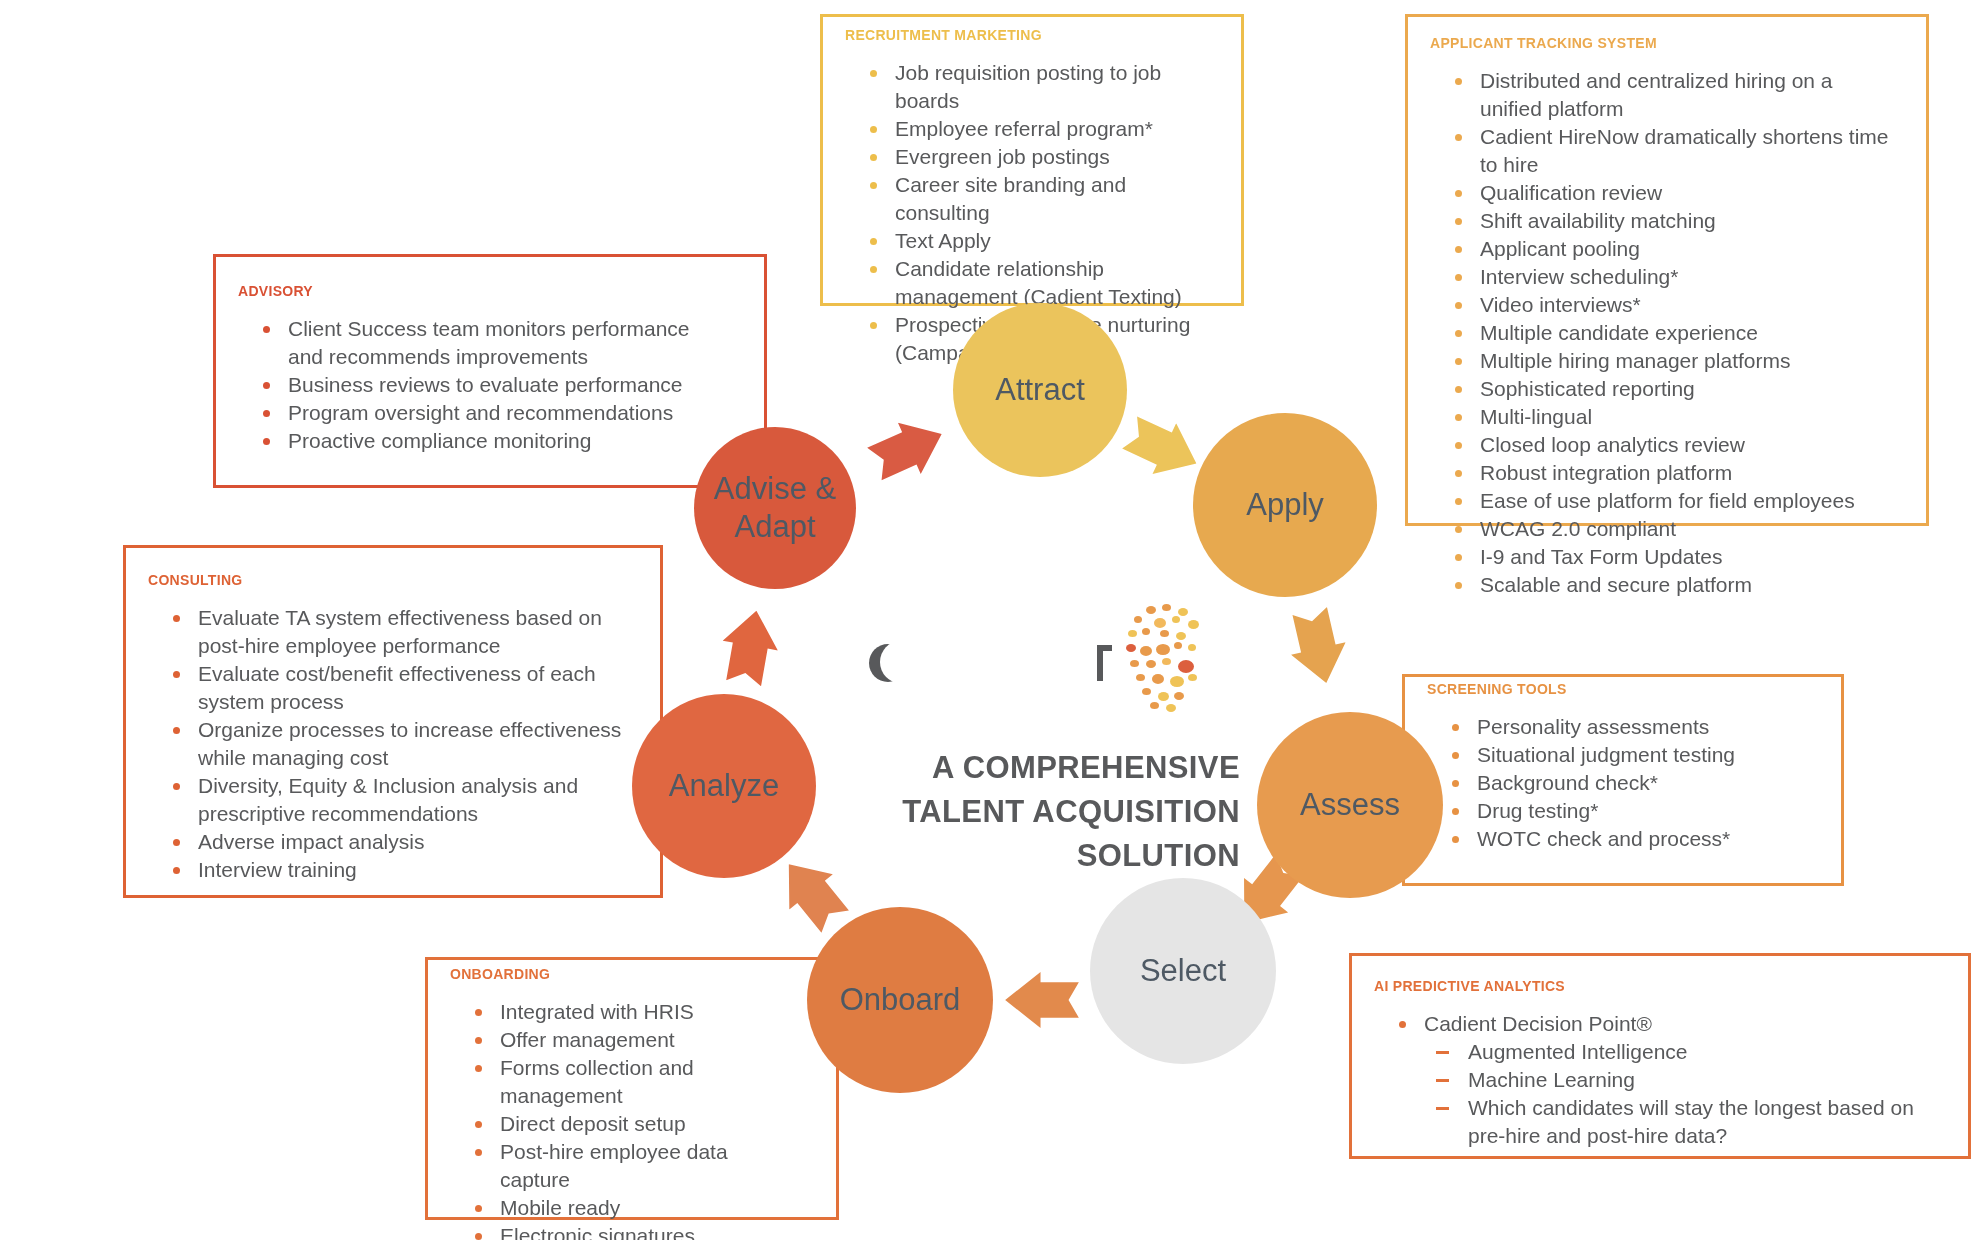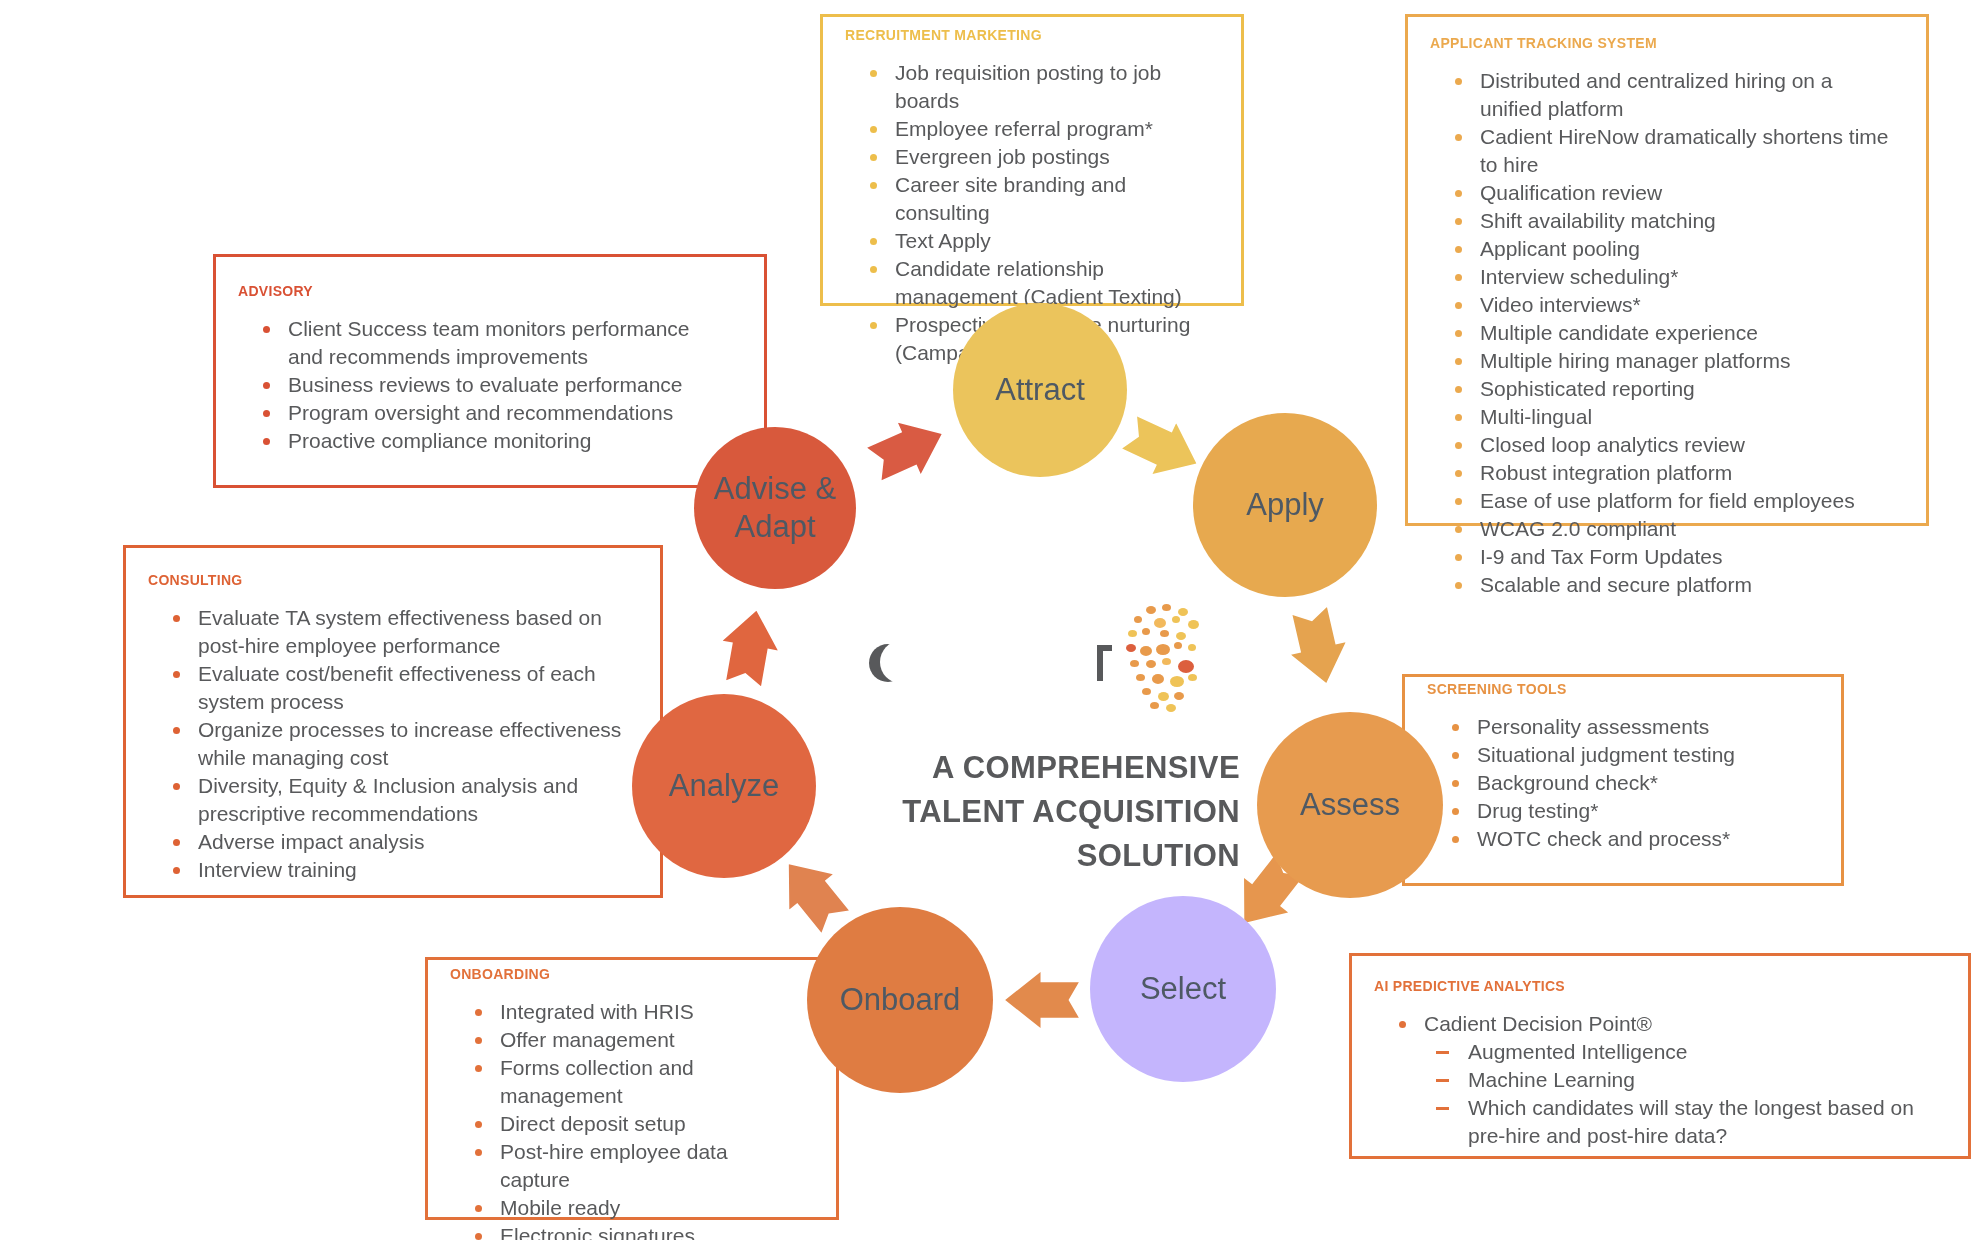--- a/index.html
+++ b/index.html
@@ -50,21 +50,21 @@
 
   
   .stage{
     position:absolute;border-radius:50%;z-index:3;
     display:flex;align-items:center;justify-content:center;text-align:center;
   }
   .stage-label{font-size:31px;color:#4E5964;line-height:38px;}
   .stage-attract{left:953px;top:303px;width:174px;height:174px;background:#EBC45C;}
   .stage-apply{left:1193px;top:413px;width:184px;height:184px;background:#E7A94F;}
   .stage-assess{left:1257px;top:712px;width:186px;height:186px;background:#E79B4F;}
-  .stage-select{left:1090px;top:896px;width:186px;height:186px;background:#c4b5fd;}
+  .stage-select{left:1090px;top:878px;width:186px;height:186px;background:#e5e5e5;}
   .stage-onboard{left:807px;top:907px;width:186px;height:186px;background:#DF7C42;}
   .stage-analyze{left:632px;top:694px;width:184px;height:184px;background:#E06741;}
   .stage-advise{left:694px;top:427px;width:162px;height:162px;background:#D8593C;}
   .stage-advise .stage-label{width:140px;}
 
   
   .logo-crescent{position:absolute;left:869px;top:644px;width:38px;height:38px;border-radius:50%;
     background:#58595B;z-index:2;overflow:visible;}
   .logo-crescent::after{content:"";position:absolute;left:11px;top:-3px;width:40px;height:42px;
     border-radius:50%;background:#fff;}

